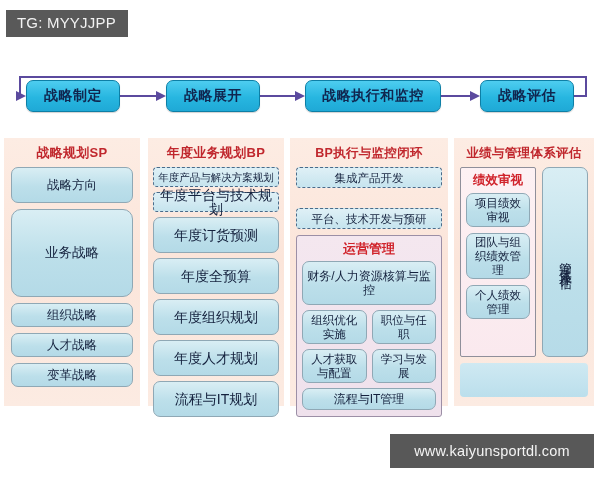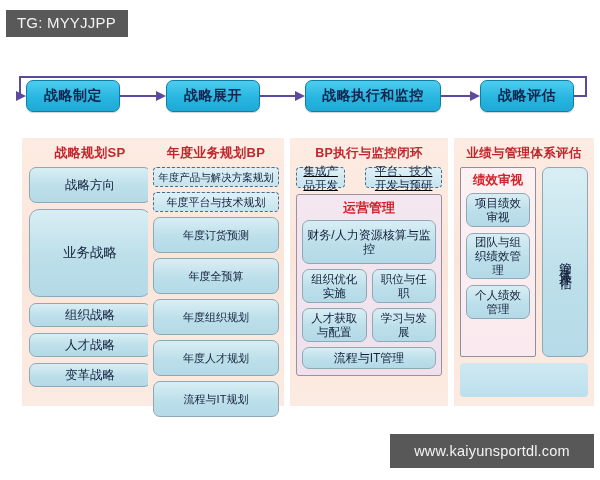--- a/index.html
+++ b/index.html
@@ -38,21 +38,21 @@
   .fb3{ left:305px; width:136px; }
   .fb4{ left:480px; width:94px; }
 
   
   .cols{ position:absolute; left:0; top:138px; width:600px; height:268px; }
   .col{
     position:absolute; top:0; height:268px;
     background:linear-gradient(180deg,#fdece3 0%,#fbe5da 45%,#fcebe2 100%);
     padding-top:6px;
   }
-  .c1{ left:22px;   width:136px; }
+  .c1{ left:4px;   width:136px; }
   .c2{ left:148px; width:136px; }
   .c3{ left:290px; width:158px; }
   .c4{ left:454px; width:140px; }
 
   .col-title{
     text-align:center; color:#c0272d; font-weight:bold;
     font-size:13px; letter-spacing:0.3px; line-height:18px;
     margin-bottom:5px; white-space:nowrap;
   }
   .c3 .col-title{ font-size:12.5px; }
@@ -69,25 +69,25 @@
   .cell.dashed{ border:1px dashed #4a6b8a; border-radius:4px;
     background:linear-gradient(180deg,#dff0f6 0%,#c6e4ee 100%); }
 
   
   .stack{ display:flex; flex-direction:column; gap:6px; padding:0 7px; }
   .h22{ height:36px; } .h24{ height:24px; } .h20{ height:20px; }
   .big{ height:88px; font-size:13.5px; border-radius:10px; }
 
   
   .c2 .stack{ gap:5px; padding:0 5px;justify-content:flex-end; }
-  .c2 .cell{ font-size:11px; }
+  .c2 .cell{ font-size:14px; }
   .c2 .cell.small{ font-size:10.5px; }
 
   
-  .c3 .top2{ display:flex; flex-direction:row; gap:20px; padding:0 6px;text-decoration:underline; }
+  .c3 .top2{ display:flex; flex-direction:column; gap:20px; padding:0 6px; }
   .c3 .top2 .cell{ font-size:11.5px; height:21px; }
   .ops-panel{
     margin:6px 6px 0 6px;
     background:linear-gradient(180deg,#f4e7ef 0%,#efe1ec 100%);
     border:1px solid #9c8fa6; border-radius:3px;
     padding:4px 5px 6px 5px;
   }
   .ops-title{ text-align:center; color:#d0232b; font-weight:bold;
     font-size:13px; line-height:17px; margin-bottom:4px; }
   .ops-grid{ display:flex; gap:5px; margin-bottom:5px; }

